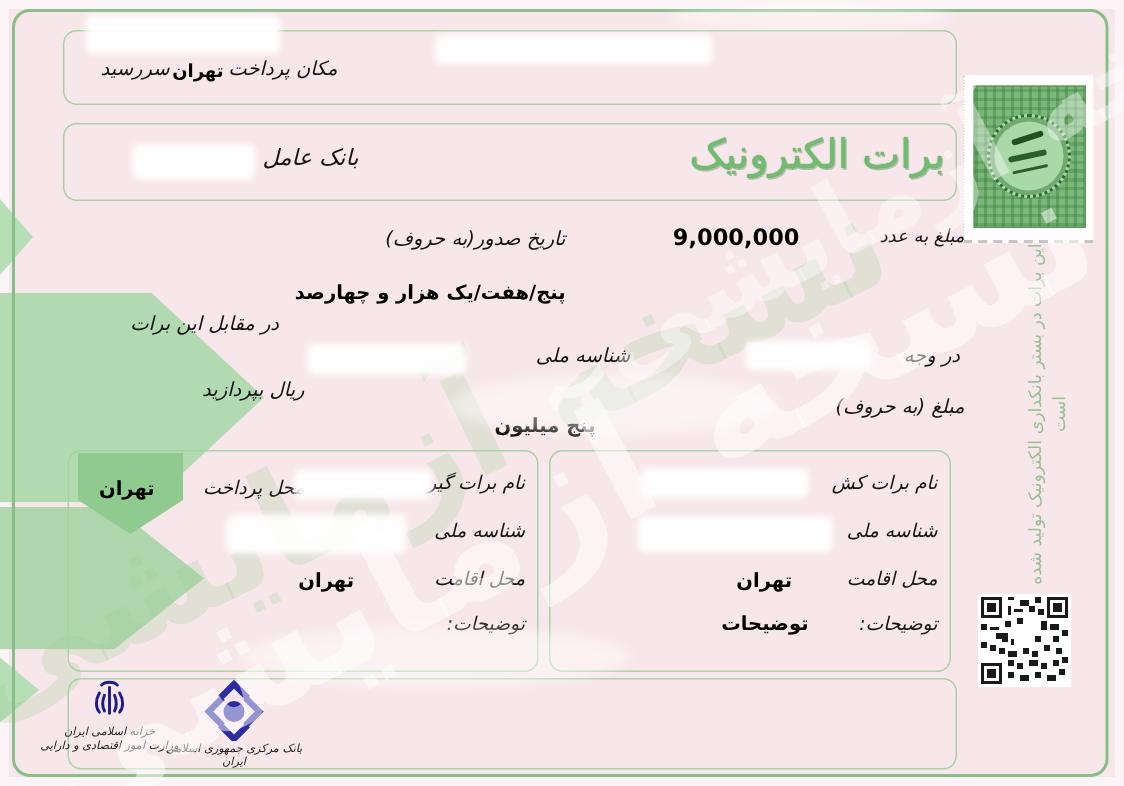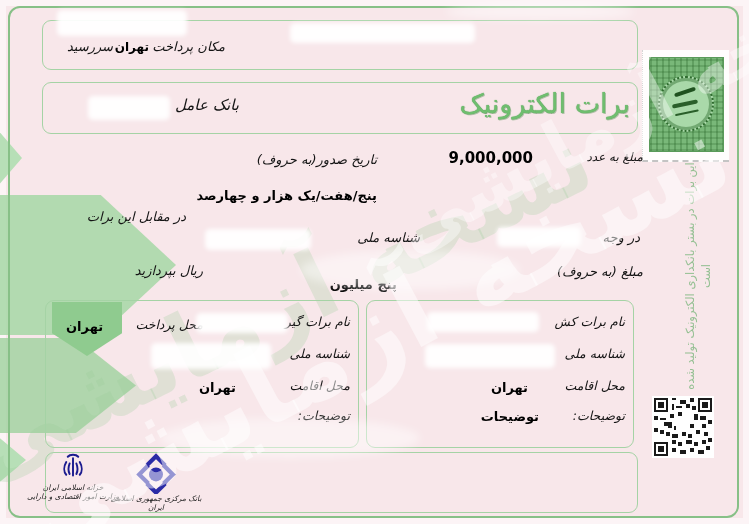--- a/index.html
+++ b/index.html
@@ -84,21 +84,21 @@
 
   <div class="val" style="right:372px;top:188px;">پنج/هفت/یک هزار و چهارصد</div>
 
   <div class="lbl" style="right:563px;top:209px;">در مقابل این برات</div>
 
   <div class="lbl" style="right:109px;top:230px;">در وجه</div>
   <div class="lbl" style="right:329px;top:230px;">شناسه ملی</div>
 
   <div class="lbl" style="right:106px;top:264px;">مبلغ (به حروف)</div>
   <div class="val" style="right:352px;top:277px;">پنج میلیون</div>
-  <div class="lbl" style="right:546px;top:263px;">ریال بپردازید</div>
+  <div class="lbl" style="right:546px;top:253px;">ریال بپردازید</div>
 
   <div class="gbox" style="left:366px;top:300px;width:266px;height:146px;">
     <div class="boxrel">
       <div class="lbl" style="right:8px;top:13px;font-size:12.5px;">نام برات کش</div>
       <div class="lbl" style="right:8px;top:45px;font-size:12.5px;">شناسه ملی</div>
       <div class="lbl" style="right:8px;top:77px;font-size:12.5px;">محل اقامت</div>
       <div class="val" style="right:105px;top:79px;">تهران</div>
       <div class="lbl" style="right:8px;top:107px;font-size:12.5px;">توضیحات:</div>
       <div class="val" style="right:94px;top:108px;">توضیحات</div>
       <div class="blur" style="left:60px;top:11px;width:112px;height:20px;"></div>

